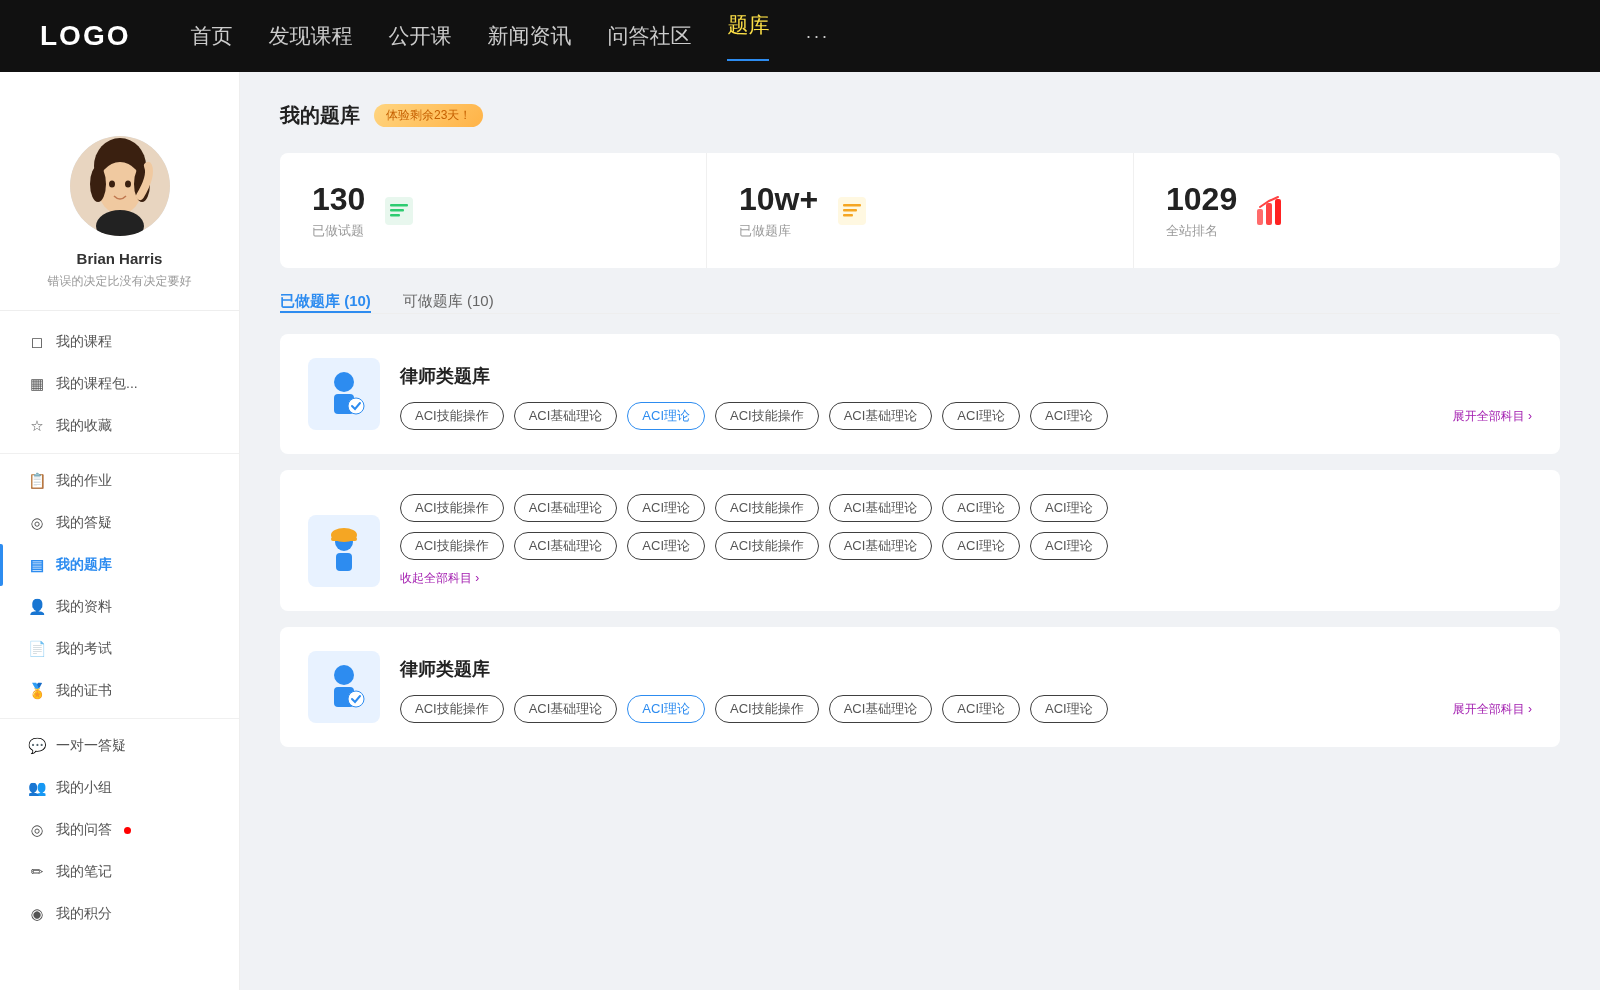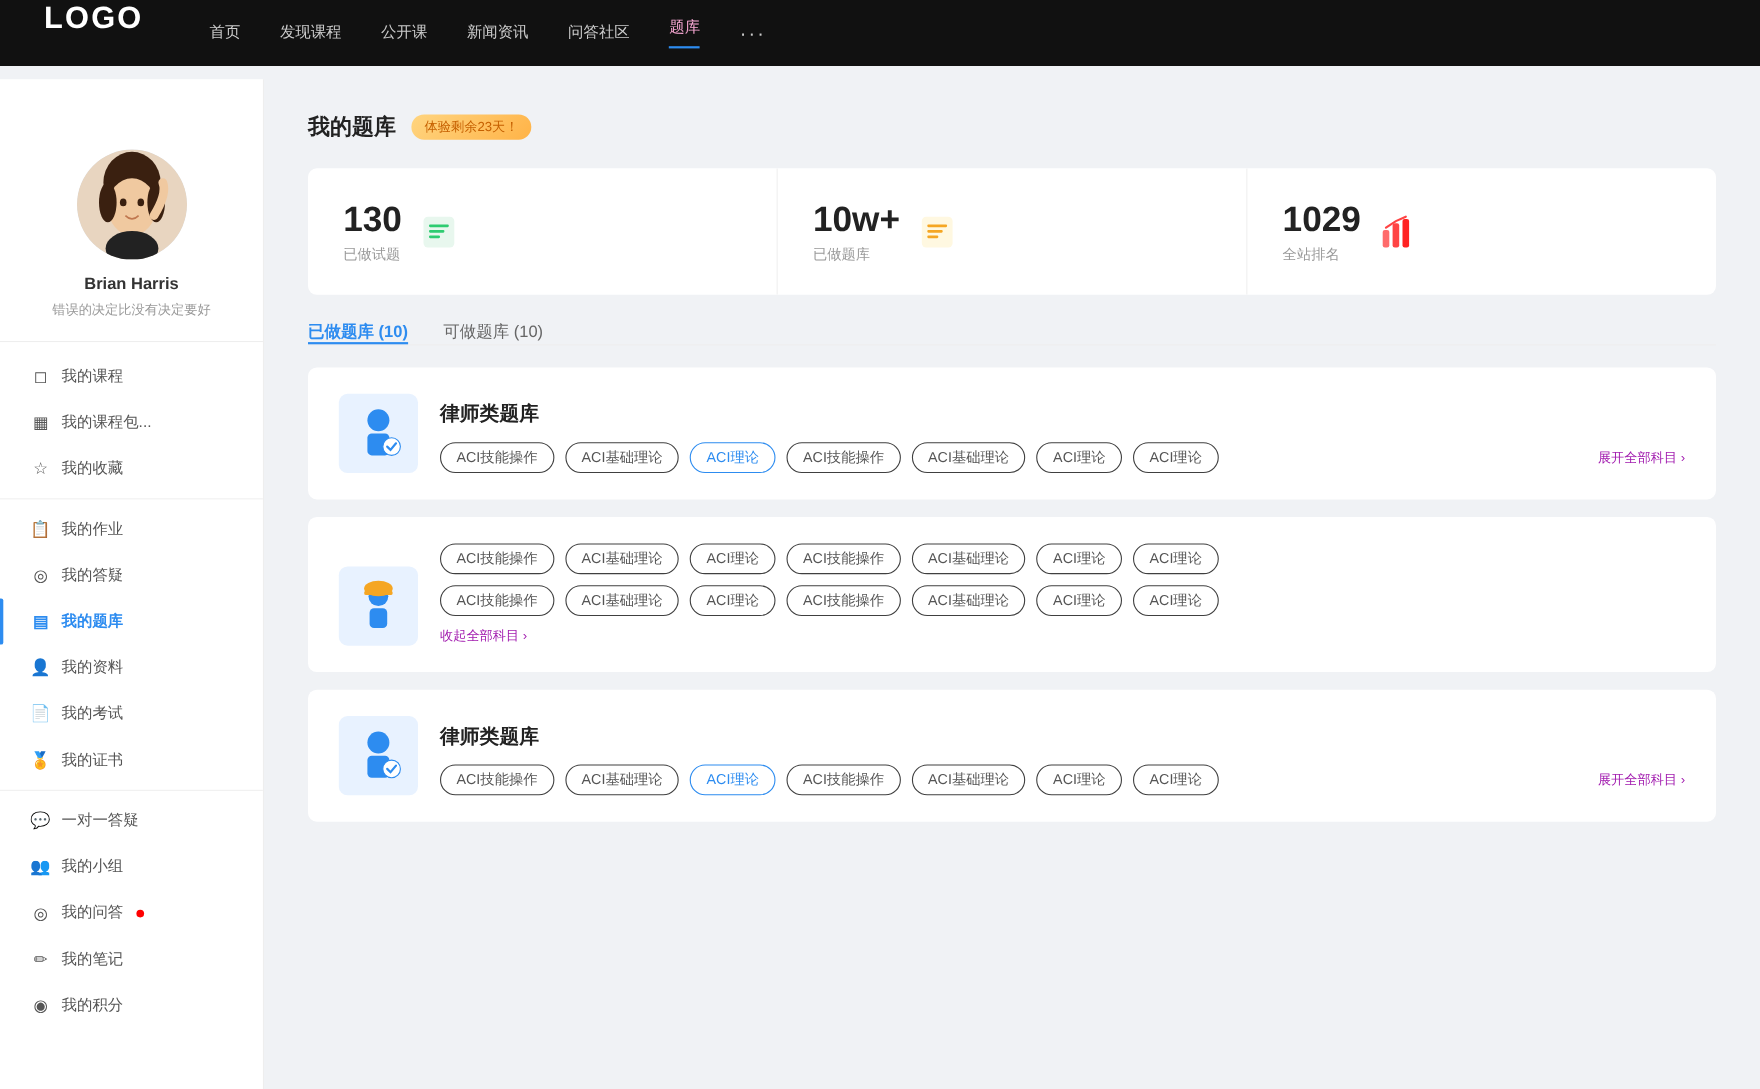--- a/index.html
+++ b/index.html
@@ -1,23 +1,23 @@
 <!DOCTYPE html>
 <html><head>
   <meta charset="utf-8">
   <style>
     * { margin: 0; padding: 0; box-sizing: border-box; }
     body { font-family: -apple-system, BlinkMacSystemFont, 'PingFang SC', 'Microsoft YaHei', sans-serif; background: #f0f2f5; width: 1600px; min-height: 990px; overflow-x: hidden; }
 
     
-    .top-nav { background: #111; height: 60px; display: flex; padding: 0 40px; position: fixed; top: 0; left: 0; right: 0; z-index: 100; }
+    .top-nav { background: #111; height: 72px; display: flex; align-items: center; padding: 0 40px; position: fixed; top: 0; left: 0; right: 0; z-index: 100; }
     .nav-logo { color: #fff; font-size: 28px; font-weight: 900; letter-spacing: 2px; margin-right: 60px; }
     .nav-links { display: flex; align-items: center; gap: 36px; flex: 1; }
-    .nav-link { color: #ccc; font-size: 14px; cursor: pointer; text-decoration: none; }
-    .nav-link.active { color: #f9a8d4; border-bottom: 2px solid #2d8cf0; padding-bottom: 8px; }
+    .nav-link { color: #ccc; font-size: 21px; cursor: pointer; text-decoration: none; }
+    .nav-link.active { color: #fde047; border-bottom: 2px solid #2d8cf0; padding-bottom: 20px; }
     .nav-right { display: flex; align-items: center; gap: 20px; margin-left: auto; }
     .nav-app-btn { color: #ccc; font-size: 14px; cursor: pointer; }
     .nav-bell { position: relative; cursor: pointer; }
     .nav-bell-icon { font-size: 20px; color: #ccc; }
     .nav-bell-dot { position: absolute; top: -2px; right: -2px; width: 8px; height: 8px; background: #f60; border-radius: 50%; }
     .nav-avatar { width: 38px; height: 38px; border-radius: 50%; background: #888; overflow: hidden; cursor: pointer; }
     .nav-dropdown-arrow { color: #ccc; font-size: 12px; cursor: pointer; margin-left: 4px; }
     .nav-more { color: #ccc; font-size: 18px; cursor: pointer; letter-spacing: 2px; }
 
     

